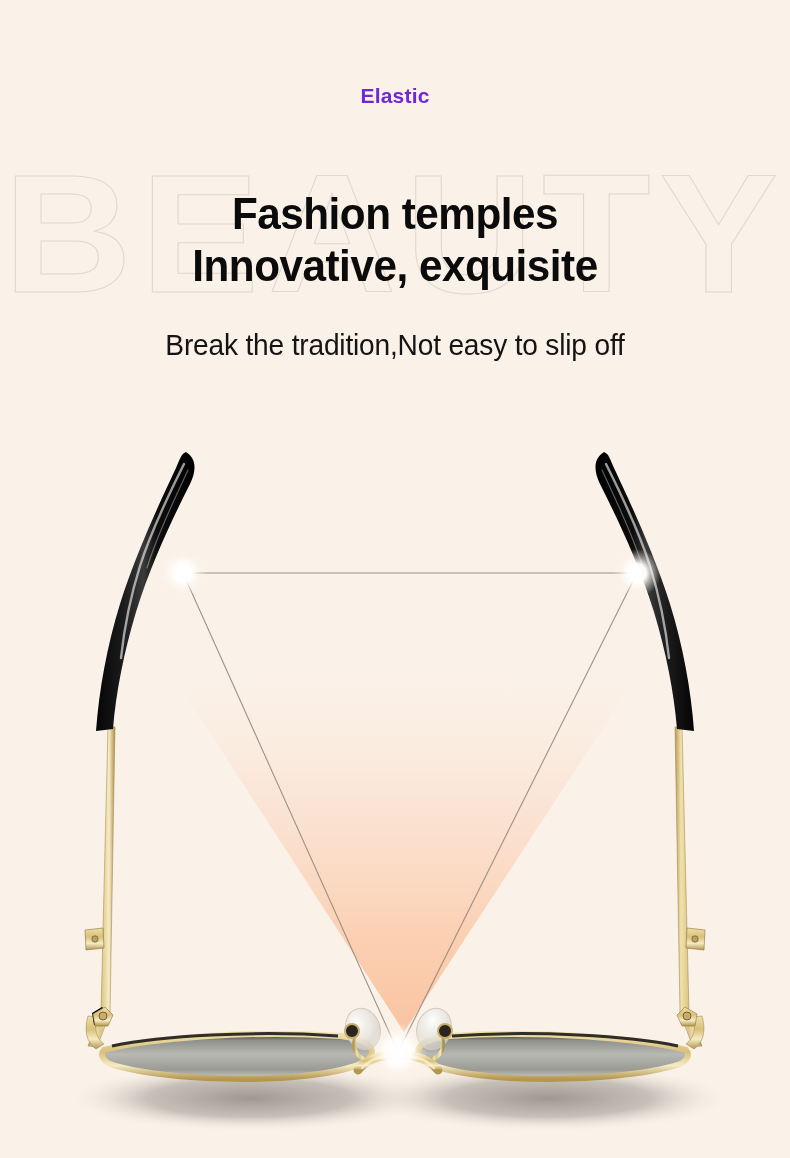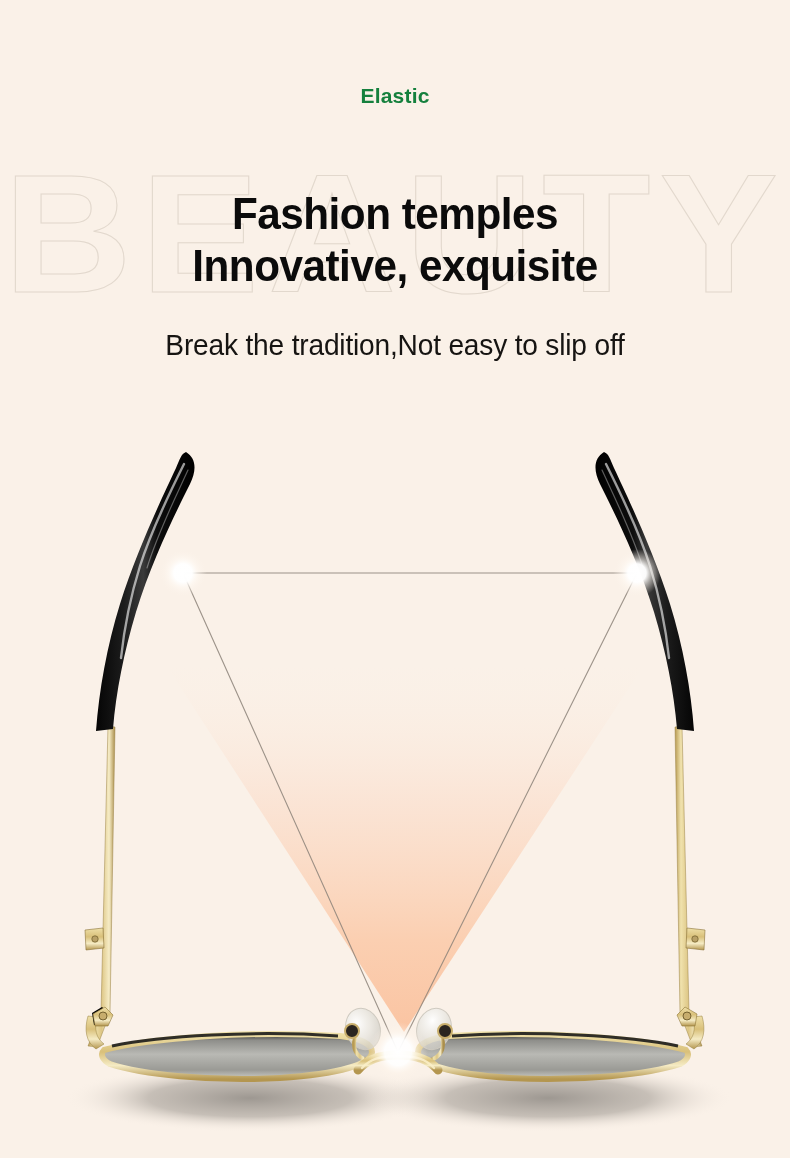--- a/index.html
+++ b/index.html
@@ -21,21 +21,21 @@
   
   .eyebrow {
     position: absolute;
     top: 84px;
     left: 0;
     width: 790px;
     text-align: center;
     font-size: 21px;
     font-weight: bold;
     letter-spacing: 0.2px;
-    color: #15803d;
+    color: #6d28d9;
   }
 
   .watermark {
     position: absolute;
     top: 150px;
     left: 0;
     width: 790px;
     text-align: center;
     font-size: 168px;
     line-height: 168px;

